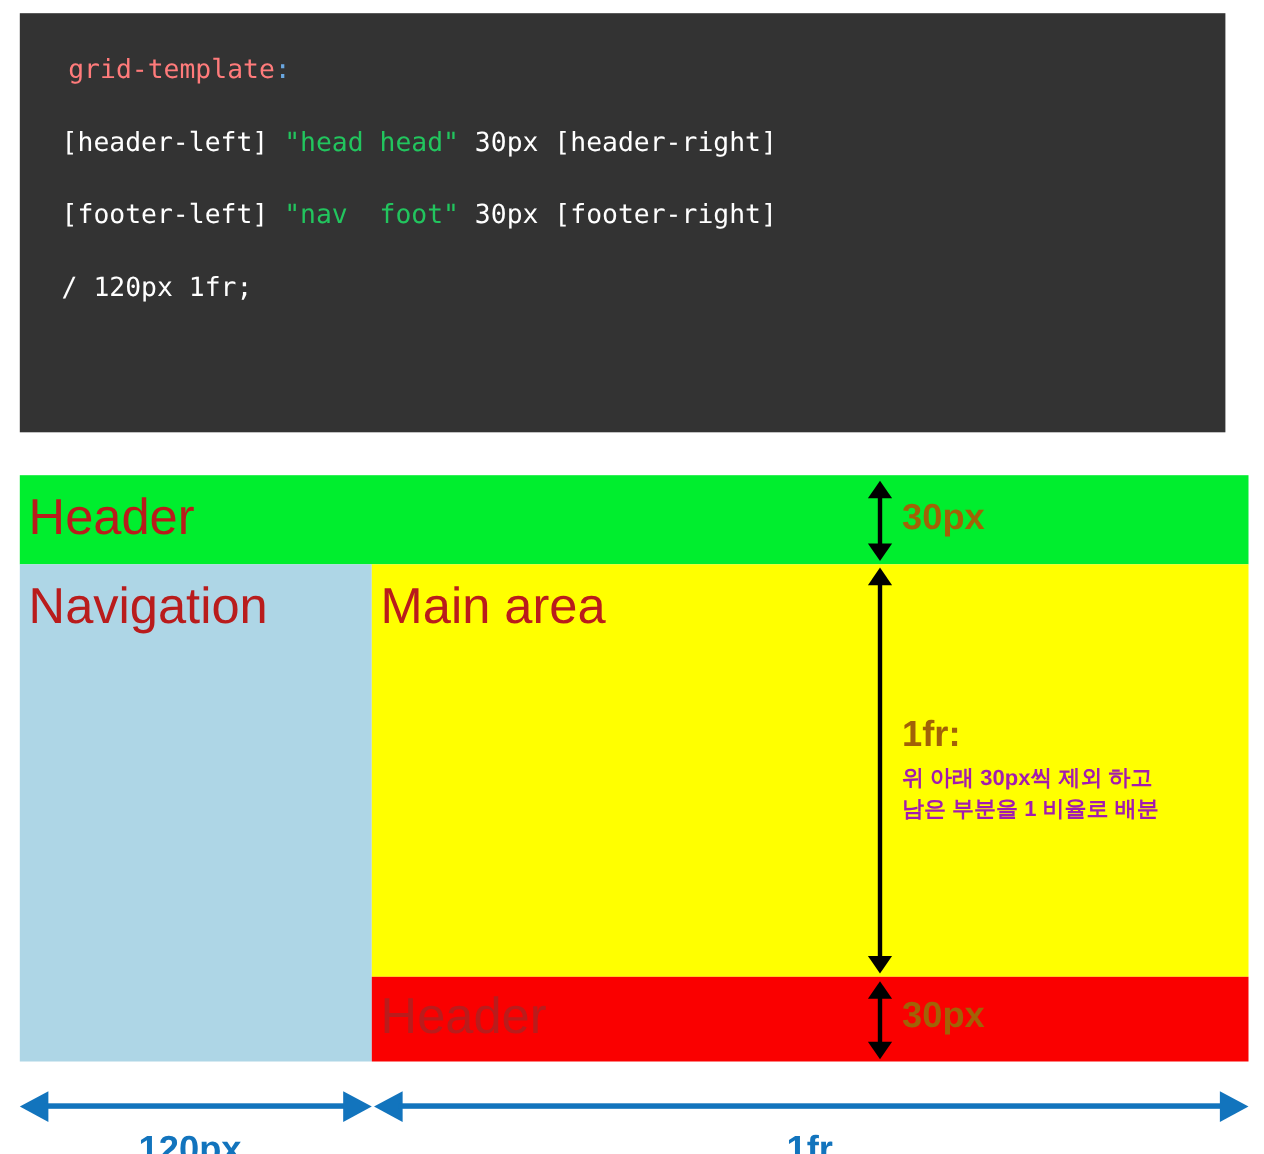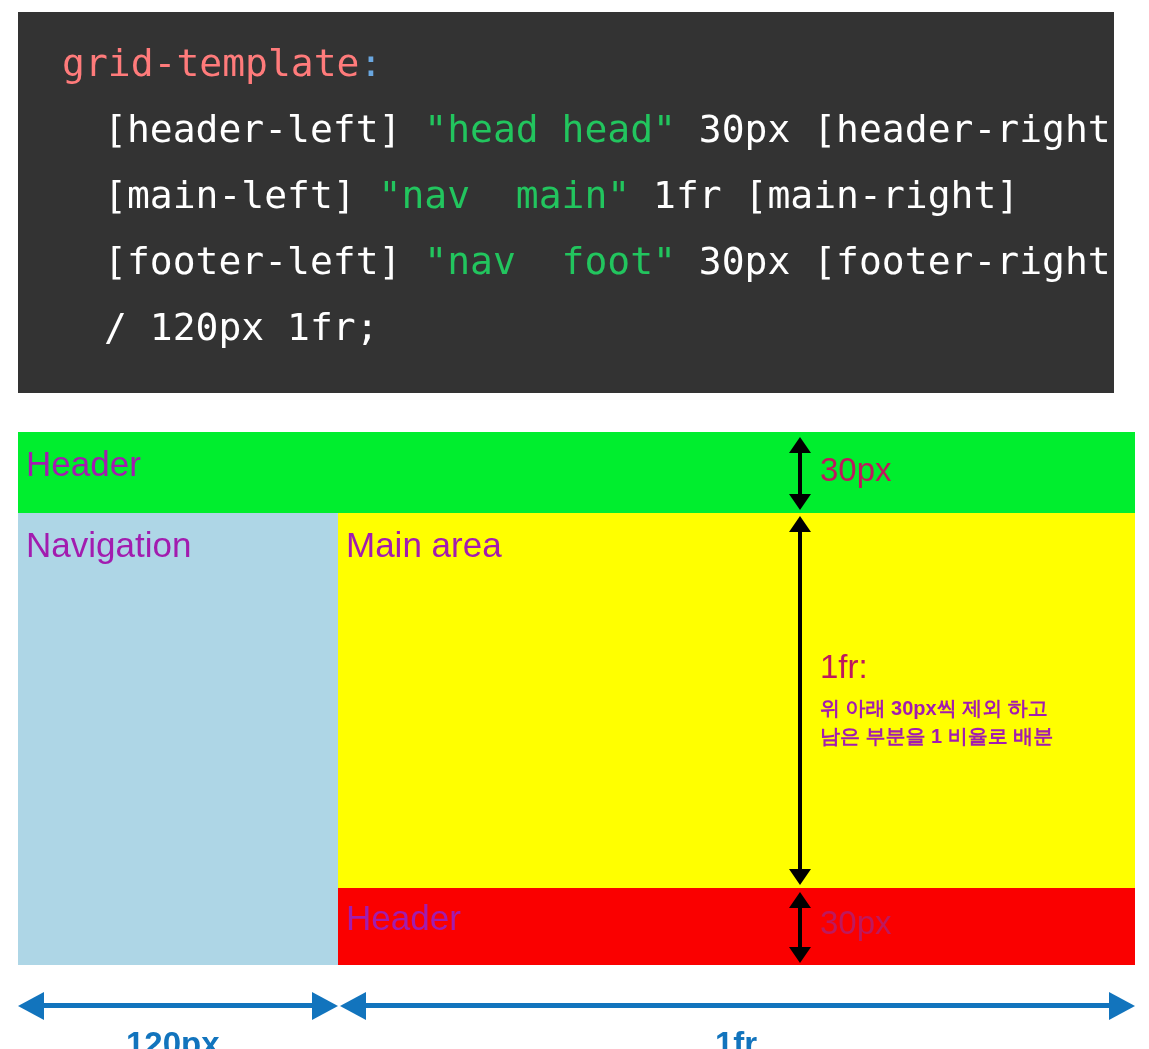--- a/index.html
+++ b/index.html
@@ -8,49 +8,49 @@
     background:#ffffff;
     font-family:"Liberation Sans",sans-serif;
     overflow:hidden;
     position:relative;
   }
   
   #code-block{
     position:absolute;left:18px;top:12px;width:1096px;height:381px;
     background:#333333;
     font-family:"DejaVu Sans Mono","Liberation Mono",monospace;
-    font-size:38px;
+    font-size:24px;
     box-sizing:border-box;
     padding:18px 0 0 0;
   }
   .code-line{
     white-space:pre;
     color:#ffffff;
     line-height:1.0;
     height:66px;
     display:flex;
     align-items:center;
     padding-left:44px;
     letter-spacing:0px;
   }
-  .code-line.indent{padding-left:86px;}
+  .code-line.indent{padding-left:38px;}
   .tok-prop{color:#ff7b7b;}
   .tok-punct{color:#6aa7e0;}
   .tok-str{color:#22c55e;}
   .tok-plain{color:#ffffff;}
 
   
   #diagram{
     position:absolute;left:18px;top:432px;width:1117px;height:533px;
   }
   .region{position:absolute;box-sizing:border-box;}
   .region-label{
     position:absolute;
-    font-size:35px;
-    color:#a21caf;
+    font-size:46px;
+    color:#b91c1c;
     font-family:"Liberation Sans",sans-serif;
     white-space:nowrap;
     line-height:1;
   }
   #header-region{left:0;top:0;width:1117px;height:81px;background:#00ee2e;}
   #nav-region{left:0;top:81px;width:320px;height:452px;background:#aed6e6;}
   #main-region{left:320px;top:81px;width:797px;height:375px;background:#ffff00;}
   #footer-region{left:320px;top:456px;width:797px;height:77px;background:#fa0000;}
 
   #header-label{left:8px;top:14px;}
@@ -60,22 +60,22 @@
 
   
   .vline{position:absolute;background:#000000;width:4px;}
   .arrowhead{position:absolute;width:0;height:0;border-left:11px solid transparent;border-right:11px solid transparent;}
   .arrow-up{border-bottom:16px solid #000000;}
   .arrow-down{border-top:16px solid #000000;}
 
   .dim-label{
     position:absolute;
     font-size:33px;
-    font-weight:normal;
-    color:#be185d;
+    font-weight:bold;
+    color:#a16207;
     font-family:"Liberation Sans",sans-serif;
     white-space:nowrap;
     line-height:1;
   }
   .kr-note{
     position:absolute;
     font-size:20px;
     font-weight:bold;
     color:#a21caf;
     font-family:"Liberation Sans",sans-serif;
@@ -101,23 +101,20 @@
 </style>
 </head>
 <body>
 
 <div id="code-block">
   <div class="code-line">
     <span class="tok-prop">grid-template</span><span class="tok-punct">:</span>
   </div>
   <div class="code-line indent">
     <span class="tok-plain">[header-left] </span><span class="tok-str">"head head"</span><span class="tok-plain"> 30px [header-right]</span>
-  </div>
-  <div class="code-line indent">
-    <span class="tok-plain">[main-left] </span><span class="tok-str">"nav  main"</span><span class="tok-plain"> 1fr [main-right]</span>
   </div>
   <div class="code-line indent">
     <span class="tok-plain">[footer-left] </span><span class="tok-str">"nav  foot"</span><span class="tok-plain"> 30px [footer-right]</span>
   </div>
   <div class="code-line indent">
     <span class="tok-plain">/ 120px 1fr;</span>
   </div>
 </div>
 
 <div id="diagram">

